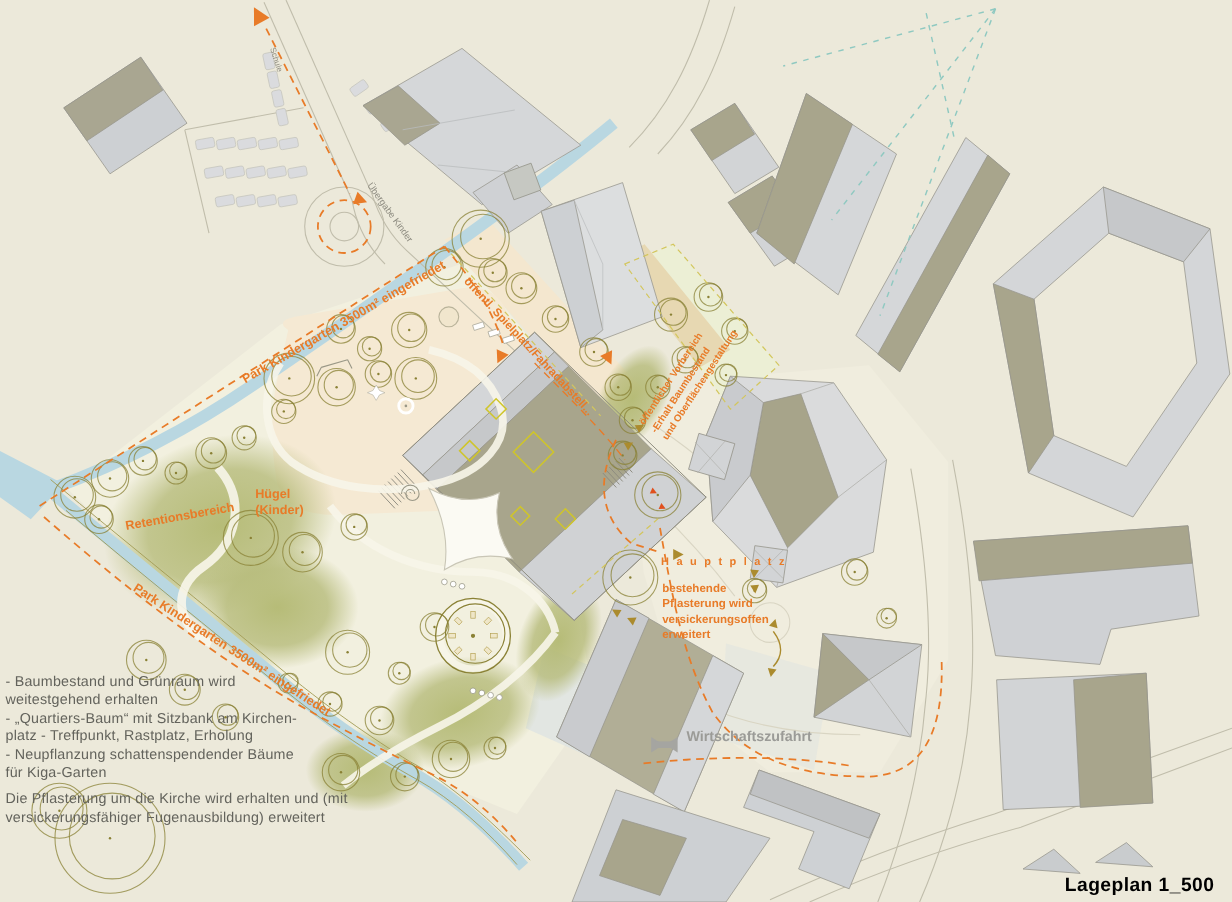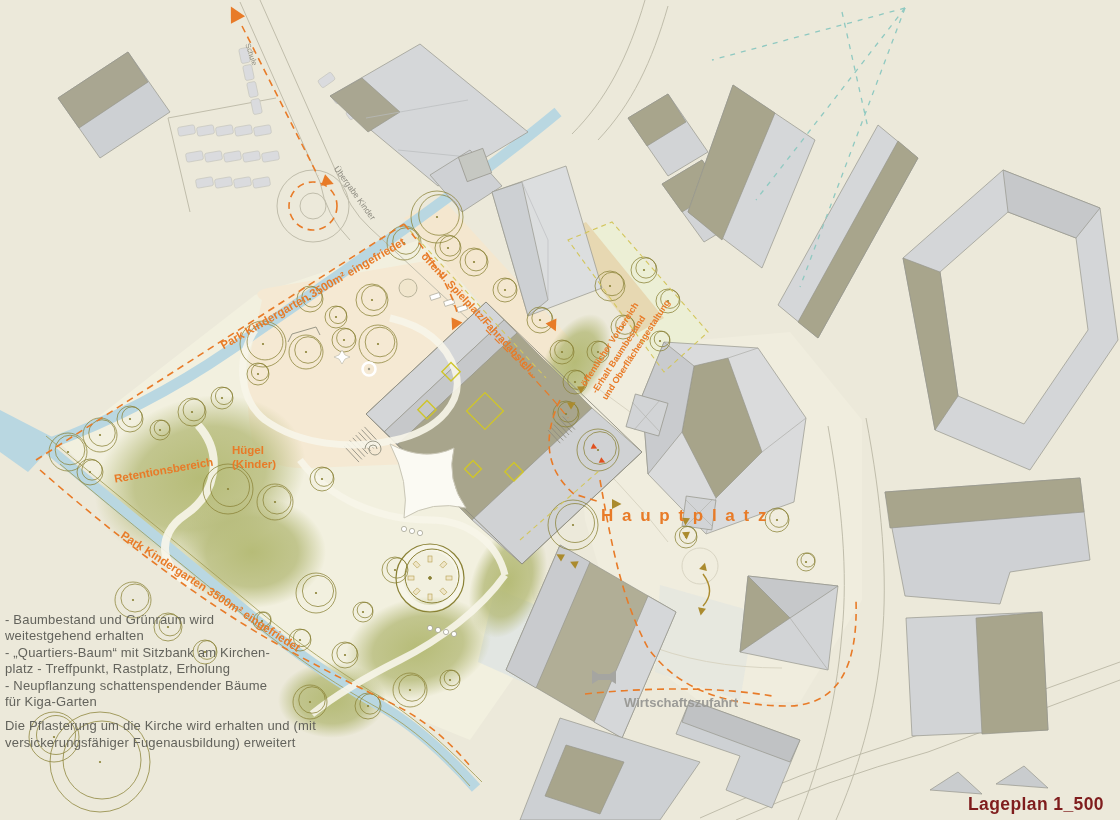--- a/index.html
+++ b/index.html
@@ -8,21 +8,21 @@
   svg{position:absolute;left:0;top:0;}
   .maplabel{position:absolute;font-weight:bold;color:#e87b28;white-space:pre-line;
             transform-origin:0 0;line-height:1.3;}
   .graylabel{position:absolute;font-weight:bold;color:#9b9b97;white-space:pre-line;
              transform-origin:0 0;}
   .tinylabel{position:absolute;color:#8f8d82;transform-origin:0 0;font-weight:normal;}
   .notes{position:absolute;left:5px;top:612px;width:385px;color:#63635c;
          font-size:13px;line-height:1.26;letter-spacing:.2px;}
   .notes p{margin:0 0 8px 0;white-space:pre-line;}
   .title{position:absolute;left:968px;top:794px;font-size:17.5px;font-weight:bold;
-         color:#7f1d1d;letter-spacing:.4px;}
+         color:#000000;letter-spacing:.4px;}
 </style>
 </head>
 <body>
 
 <div class="stage">
 
 <svg width="1120" height="820" viewBox="0 0 1120 820">
   <defs>
     <radialGradient id="mound">
       <stop offset="0%" stop-color="#b3b972" stop-opacity=".95"></stop>
@@ -504,24 +504,28 @@
 
 <div class="maplabel" style="left:578px;top:382px;font-size:9px;line-height:1.4;transform:rotate(-57deg);">öffentlicher Vorbereich
 -Erhalt Baumbestand
 und Oberflächengestaltung</div>
 
 <div class="maplabel" style="left:232px;top:444px;font-size:11.5px;line-height:1.2;">Hügel
 (Kinder)</div>
 
 <div class="maplabel" style="left:113px;top:472px;font-size:11.5px;transform:rotate(-10deg);">Retentionsbereich</div>
 
-<div class="maplabel" style="left:601px;top:505px;font-size:17px;letter-spacing:2px;">H a u p t p l a t z</div>
-
-
-<div class="graylabel" style="left:624px;top:662px;font-size:13px;margin-top:33px;">Wirtschaftszufahrt</div>
+<div class="maplabel" style="left:601px;top:505px;font-size:10px;letter-spacing:2px;">H a u p t p l a t z</div>
+
+<div class="maplabel" style="left:602px;top:529px;font-size:10.5px;line-height:1.32;">bestehende
+Pflasterung wird
+versickerungsoffen
+erweitert</div>
+
+<div class="graylabel" style="left:624px;top:662px;font-size:13px;">Wirtschaftszufahrt</div>
 
 <div class="notes">
   <p>- Baumbestand und Grünraum wird
 weitestgehend erhalten
 - „Quartiers-Baum“ mit Sitzbank am Kirchen-
 platz - Treffpunkt, Rastplatz, Erholung
 - Neupflanzung schattenspendender Bäume
 für Kiga-Garten</p>
   <p>Die Pflasterung um die Kirche wird erhalten und (mit
 versickerungsfähiger Fugenausbildung) erweitert</p>

